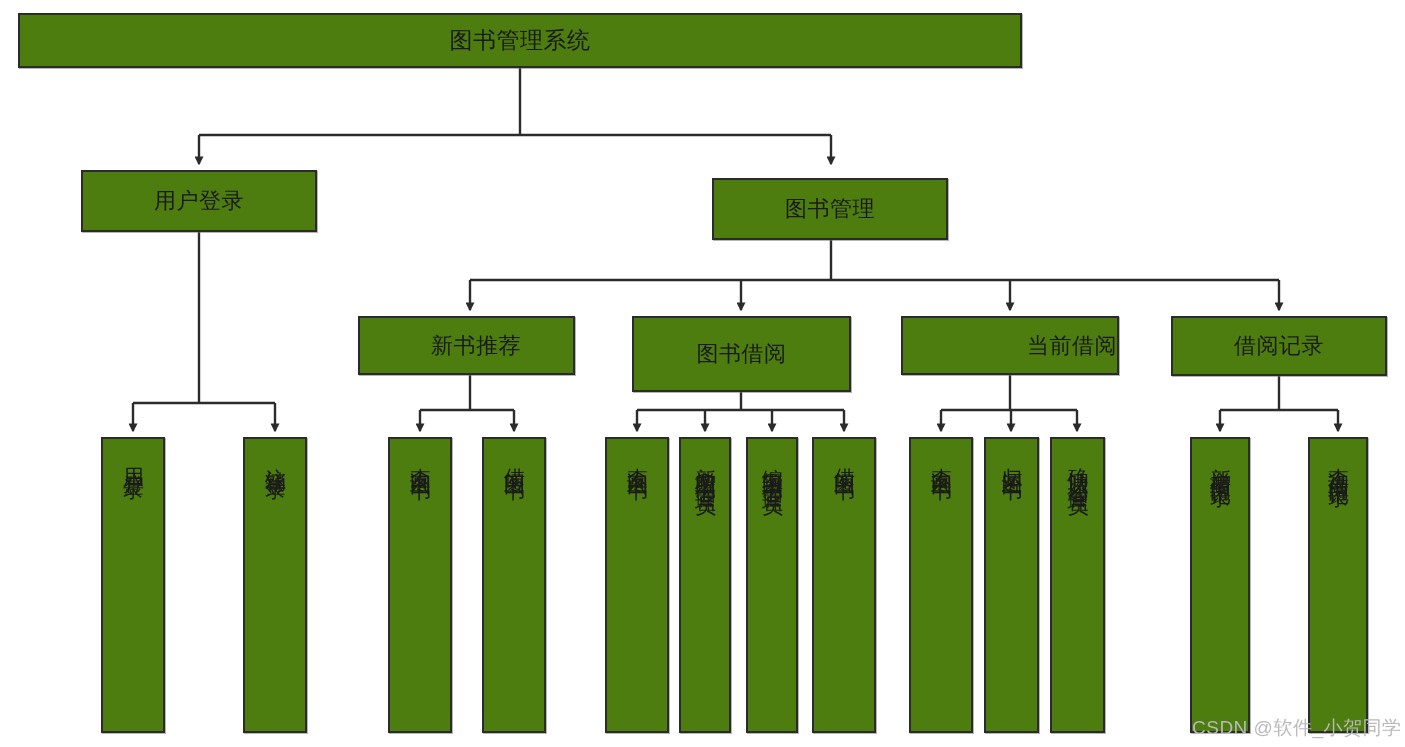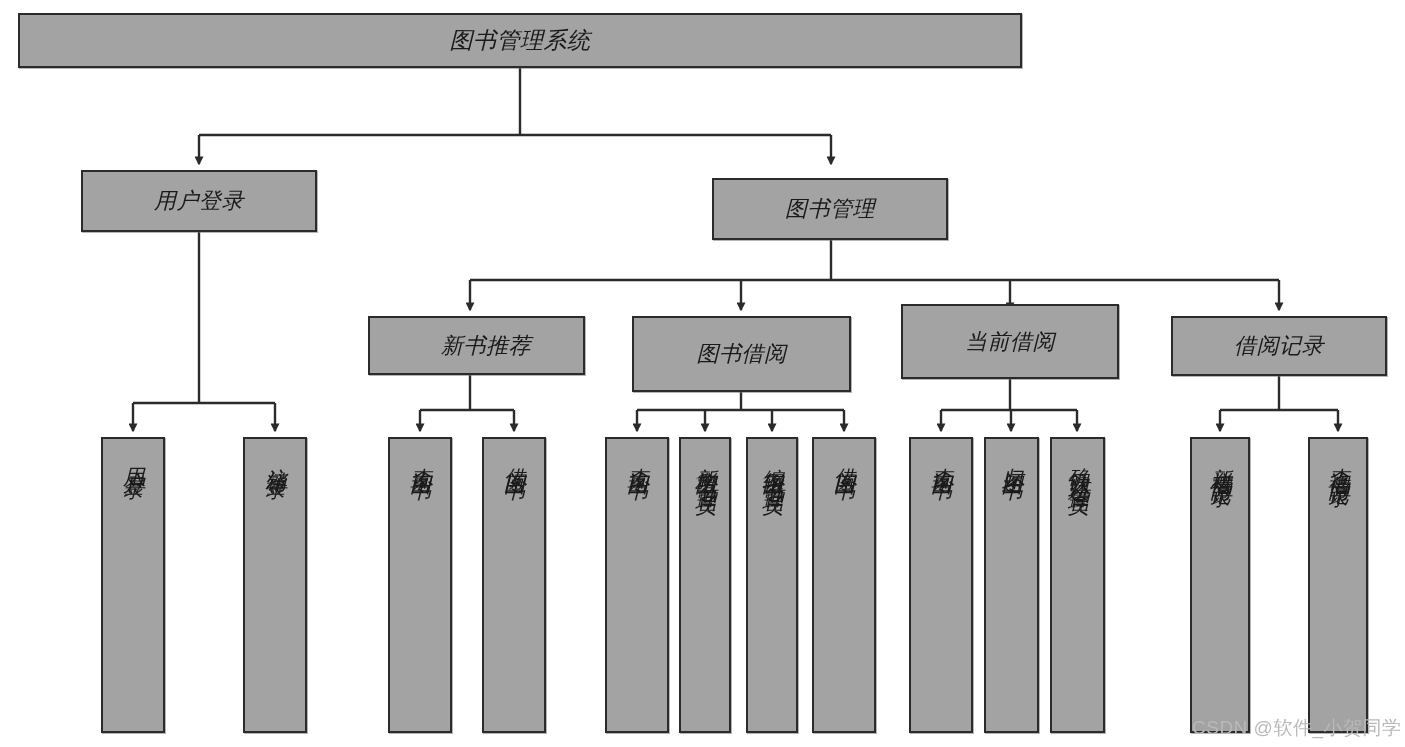--- a/index.html
+++ b/index.html
@@ -21,27 +21,26 @@
     left: 0;
     top: 0;
     width: 1405px;
     height: 747px;
     pointer-events: none;
   }
   .node {
     position: absolute;
     box-sizing: border-box;
     border: 2px solid #2b2b2b;
-    background: #a3a3a3;
+    background: #4d7c0f;
     display: flex;
     align-items: center;
     justify-content: center;
     color: #1a1a1a;
     box-shadow: 1px 1px 0 rgba(120,120,120,0.55);
-    font-style: italic;
   }
   .node .label {
     display: block;
     text-align: center;
     line-height: 1.08;
     letter-spacing: 0.5px;
   }
   
   .node.horiz .label {
     font-size: 22px;
@@ -132,27 +131,27 @@
     <span class="label">图书管理系统</span>
   </div>
 
   <div class="node horiz" style="left:81px; top:170px; width:236px; height:62px;">
     <span class="label">用户登录</span>
   </div>
   <div class="node horiz" style="left:712px; top:170px; width:236px; height:62px;margin-top:8px;">
     <span class="label">图书管理</span>
   </div>
 
-  <div class="node horiz" style="left:368px; top:316px; width:217px; height:59px;padding-left:19px;">
+  <div class="node horiz" style="left:358px; top:316px; width:217px; height:59px;padding-left:19px;">
     <span class="label">新书推荐</span>
   </div>
   <div class="node horiz" style="left:632px; top:316px; width:219px; height:76px;">
     <span class="label">图书借阅</span>
   </div>
-  <div class="node horiz" style="left:901px; top:304px; width:218px; height:75px;">
+  <div class="node horiz" style="left:901px; top:316px; width:218px; height:59px;justify-content:flex-end;">
     <span class="label">当前借阅</span>
   </div>
   <div class="node horiz" style="left:1171px; top:316px; width:216px; height:60px;">
     <span class="label">借阅记录</span>
   </div>
 
   <div class="node vert" style="left:101px; top:437px; width:64px; height:296px;">
     <span class="label">用户登录</span>
   </div>
   <div class="node vert" style="left:243px; top:437px; width:64px; height:296px;">

